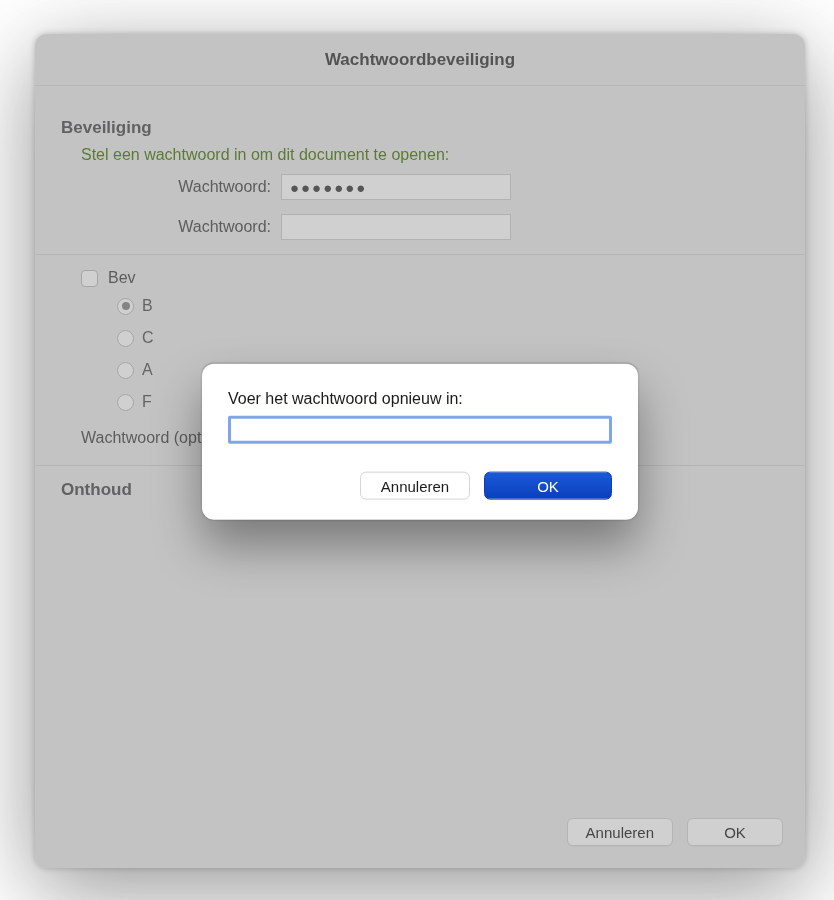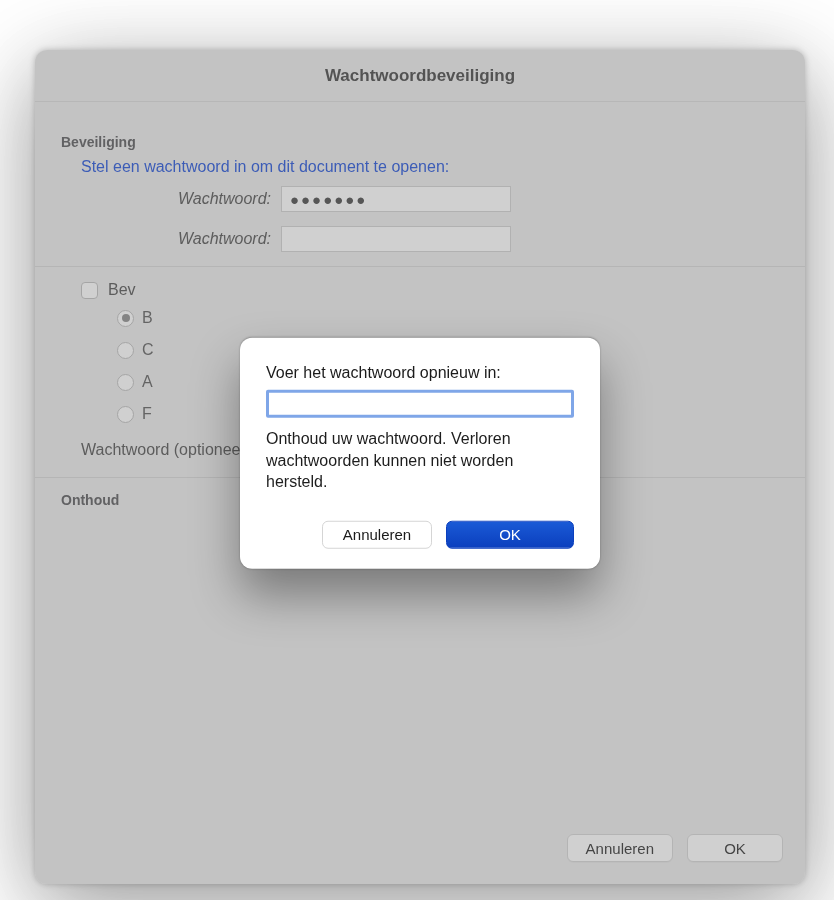--- a/index.html
+++ b/index.html
@@ -9,21 +9,21 @@
     font-family: -apple-system, "Helvetica Neue", Helvetica, Arial, sans-serif;
     font-size: 13px;
     color: #1d1d1f;
     background: #fff;
   }
 
   
   .back-wrap {
     position: absolute;
     left: 35px;
-    top: 50px;
+    top: 34px;
     width: 770px;
     height: 834px;
     border-radius: 12px;
     overflow: hidden;
     filter: drop-shadow(0 22px 45px rgba(0,0,0,0.35)) drop-shadow(0 0 3px rgba(0,0,0,0.25));
     background: #ececec;
   }
 
   .back-title {
     height: 52px;
@@ -35,47 +35,46 @@
     border-bottom: 1px solid #d9d9d9;
   }
 
   .back-body {
     padding: 18px 26px 24px 26px;
     font-size: 16px;
     color: #4a4a4a;
   }
 
   .section-head {
-    font-size: 14px;
+    font-size: 17px;
     font-weight: 700;
     color: #555558;
     margin-top: 14px;
     margin-bottom: 8px;
   }
 
   .row-instruction {
     margin-left: 20px;
     margin-bottom: 10px;
     font-size: 16px;
-    color: #1d4ed8;
+    color: #4d7c0f;
   }
 
   .row-pw {
     display: flex;
     align-items: center;
     margin-left: 20px;
     margin-bottom: 14px;
   }
   .row-pw .lbl {
     width: 200px;
     text-align: right;
     padding-right: 10px;
     color: #4e4e4e;
     font-size: 16px;
-    font-style: italic;
   }
   .row-pw .fld {
     width: 230px;
     height: 26px;
     background: #fff;
     border: 1px solid #cfcfcf;
     border-radius: 0;
     padding: 0 8px;
     font-size: 15px;
     letter-spacing: 2px;
@@ -185,21 +184,21 @@
     inset: 0;
     background: rgba(120,120,120,0.35);
   }
 
   
   .sheet {
     position: absolute;
     left: 50%;
     top: 50%;
     transform: translate(-50%, -56%);
-    width: 360px;
+    width: 436px;
     background: #fff;
     border-radius: 12px;
     box-shadow: 0 26px 48px rgba(0,0,0,0.38), 0 0 2px rgba(0,0,0,0.3);
     padding: 26px 26px 20px 26px;
     font-size: 16px;
     color: #1b1b1b;
   }
 
   .sheet-prompt {
     font-size: 16px;
@@ -314,20 +313,19 @@
   <div class="back-buttons">
     <div class="btn-back">Annuleren</div>
     <div class="btn-back">OK</div>
   </div>
 
   <div class="dim"></div>
 
   <div class="sheet">
     <div class="sheet-prompt">Voer het wachtwoord opnieuw in:</div>
     <input class="sheet-input" type="password" value="" style="">
-    <div class="sheet-note">Onthoud uw wachtwoord. Verloren wachtwoorden kunnen niet worden hersteld.</div>
     <div class="sheet-buttons">
       <div class="btn-sheet">Annuleren</div>
       <div class="btn-sheet primary">OK</div>
     </div>
   </div>
 
 </div>
 
 </body></html>

